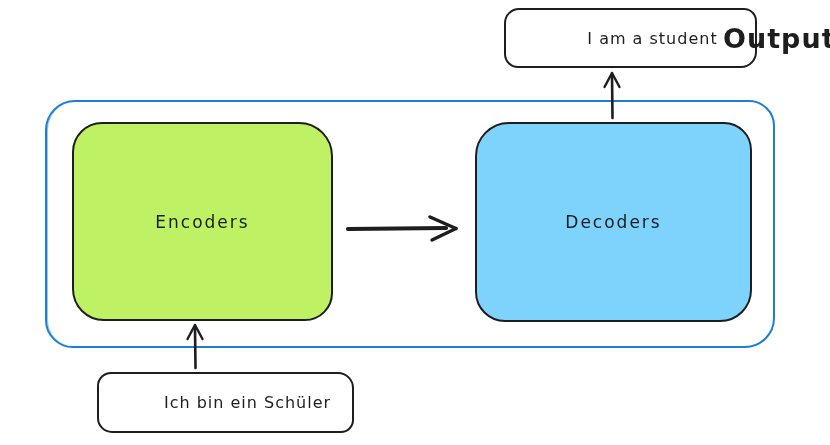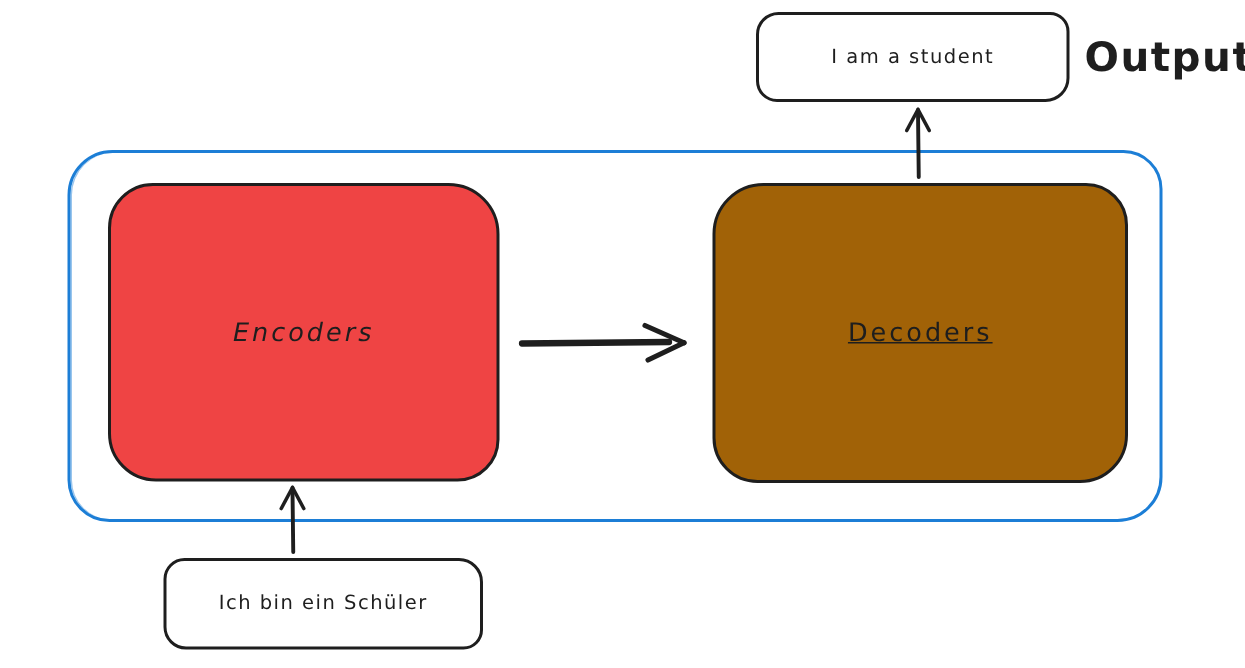--- a/index.html
+++ b/index.html
@@ -54,38 +54,38 @@
     border-radius: 34px 28px 32px 30px;
   }
   
   .phrase-box {
     position: absolute;
     background: #ffffff;
     border: 2.6px solid #1e1e1e;
     display: flex;
     align-items: center;
     justify-content: center;
-    font-size: 13px;
+    font-size: 16px;
     letter-spacing: 1px;
     font-weight: 500;
+    padding-left: 44px;
   }
   .output-phrase {
     left: 504px;
     top: 8px;
     width: 205px;
     height: 56px;
     border-radius: 15px 13px 16px 14px;
   }
   .input-phrase {
     left: 97px;
     top: 372px;
     width: 209px;
     height: 57px;
     border-radius: 14px 16px 13px 15px;
-    margin-left: 12px;
   }
   
   .big-label {
     position: absolute;
     font-size: 27px;
     font-weight: 600;
     letter-spacing: 1px;
     line-height: 34px;
     white-space: nowrap;
   }
@@ -102,25 +102,25 @@
     overflow: visible;
   }
 </style>
 </head>
 <body>
 
 <div class="canvas">
 
   <div class="container-frame"></div>
 
-  <div class="block encoders-block" style="background-color: #ef4444; font-style: italic;">
+  <div class="block encoders-block" style="background-color: #bef264;">
     <span>Encoders</span>
   </div>
 
-  <div class="block decoders-block" style="background-color: #a16207; text-decoration: underline;">
+  <div class="block decoders-block" style="background-color: #7dd3fc;">
     <span>Decoders</span>
   </div>
 
   <svg class="arrow-svg" style="left:344px; top:209px;" width="122" height="40">
     <line x1="4" y1="20" x2="102" y2="19" stroke="#1e1e1e" stroke-width="4.2" stroke-linecap="round"></line>
     <line x1="112" y1="19.5" x2="86" y2="8" stroke="#1e1e1e" stroke-width="3.4" stroke-linecap="round"></line>
     <line x1="112" y1="19.5" x2="88" y2="31" stroke="#1e1e1e" stroke-width="3.4" stroke-linecap="round"></line>
   </svg>
 
   <svg class="arrow-svg" style="left:600px; top:70px;" width="26" height="50">

